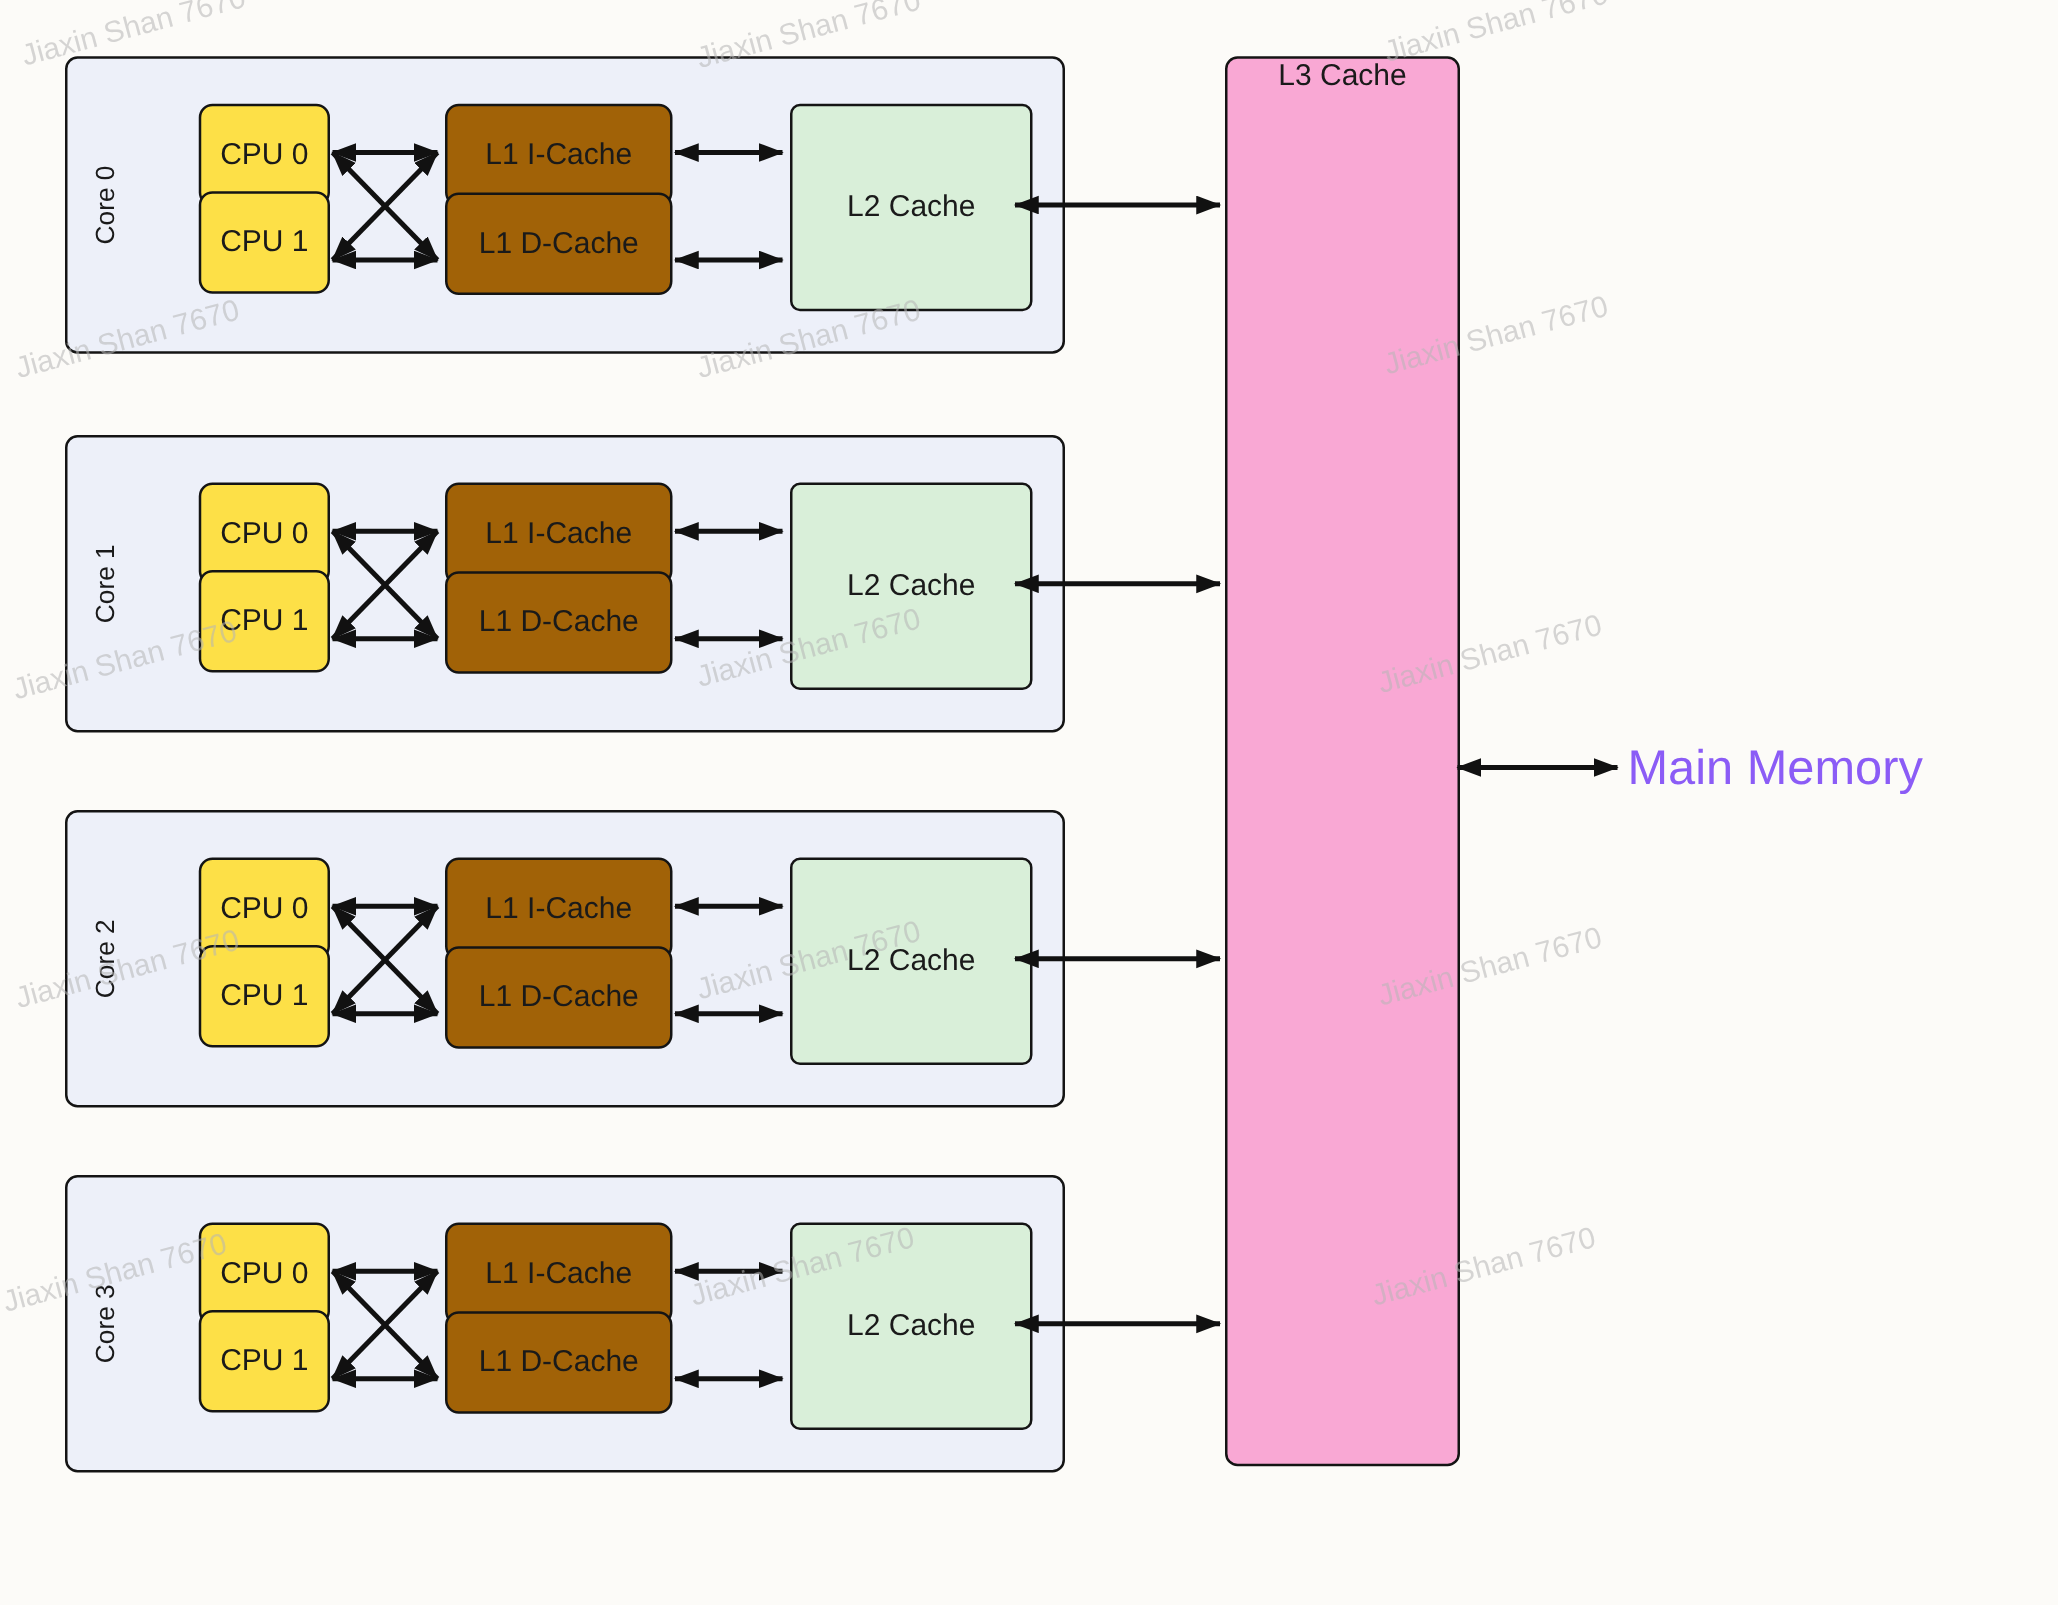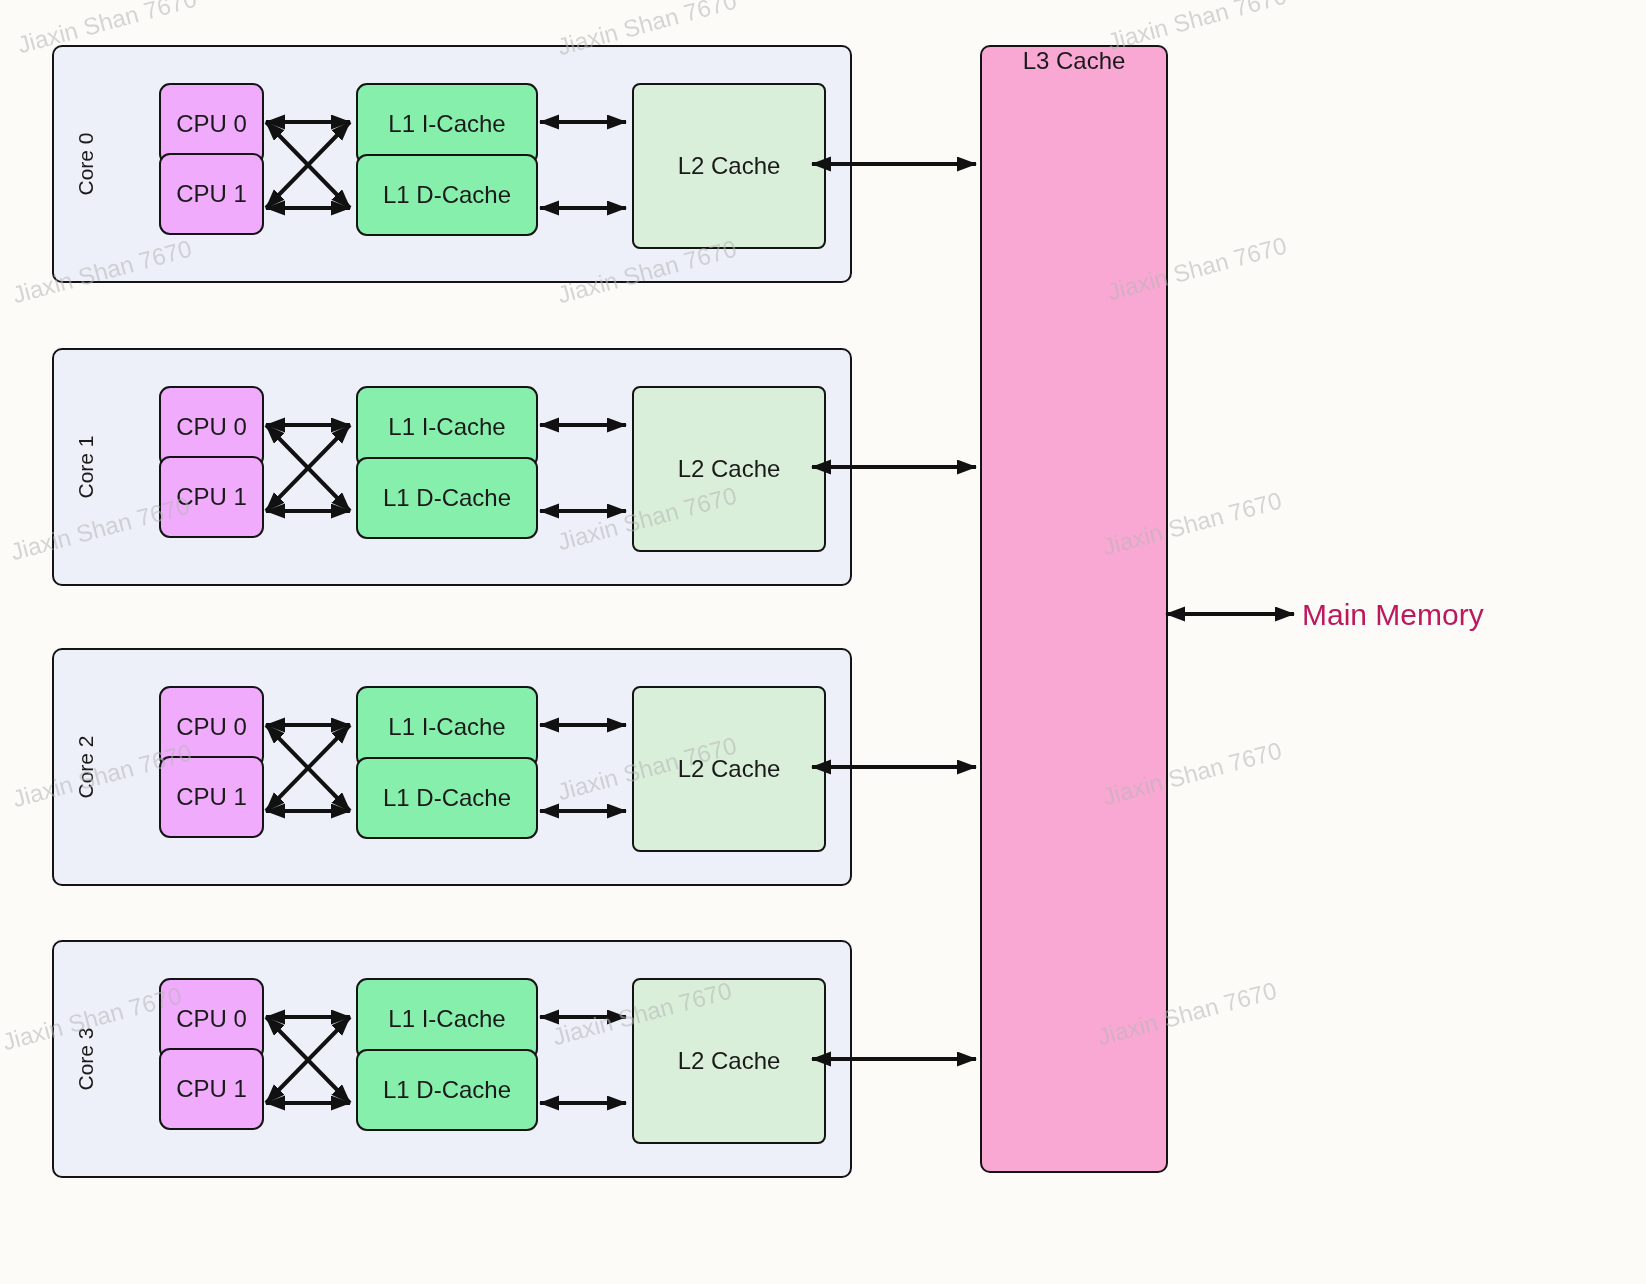--- a/index.html
+++ b/index.html
@@ -38,24 +38,24 @@
 
   
   .box {
     position:absolute;
     display:flex; align-items:center; justify-content:center;
     border:2.5px solid #141414;
     font-size:24px;
     color:#1a1a1a;
     text-align:center;
   }
-  .cpu  { left:105px; width:105px; height:82px; background:#f0abfc; border-radius:11px; }
+  .cpu  { left:105px; width:105px; height:82px; background:#fde047; border-radius:11px; }
   .cpu0 { top:36px; }
   .cpu1 { top:106px; }
-  .l1   { left:302px; width:182px; height:82px; background:#86efac; border-radius:11px; }
+  .l1   { left:302px; width:182px; height:82px; background:#a16207; border-radius:11px; }
   .l1i  { top:36px; }
   .l1d  { top:107px; }
   .l2   { left:578px; top:36px; width:194px; height:166px; background:#d9efd9; border-radius:8px; }
 
   
   .l3 {
     position:absolute;
     left:980px; top:45px;
     width:188px; height:1128px;
     background:#f9a8d4;
@@ -65,22 +65,22 @@
     font-size:24px;
     z-index:1;
   }
 
   
   .main-memory {
     position:absolute;
     left:1302px; top:594px;
     height:42px;
     display:flex; align-items:center;
-    font-size:30px;
-    color:#be185d;
+    font-size:39px;
+    color:#8b5cf6;
     white-space:nowrap;
     z-index:1;
   }
 
   
   svg.arrows {
     position:absolute;
     left:0; top:0;
     width:1646px; height:1284px;
     z-index:2;

